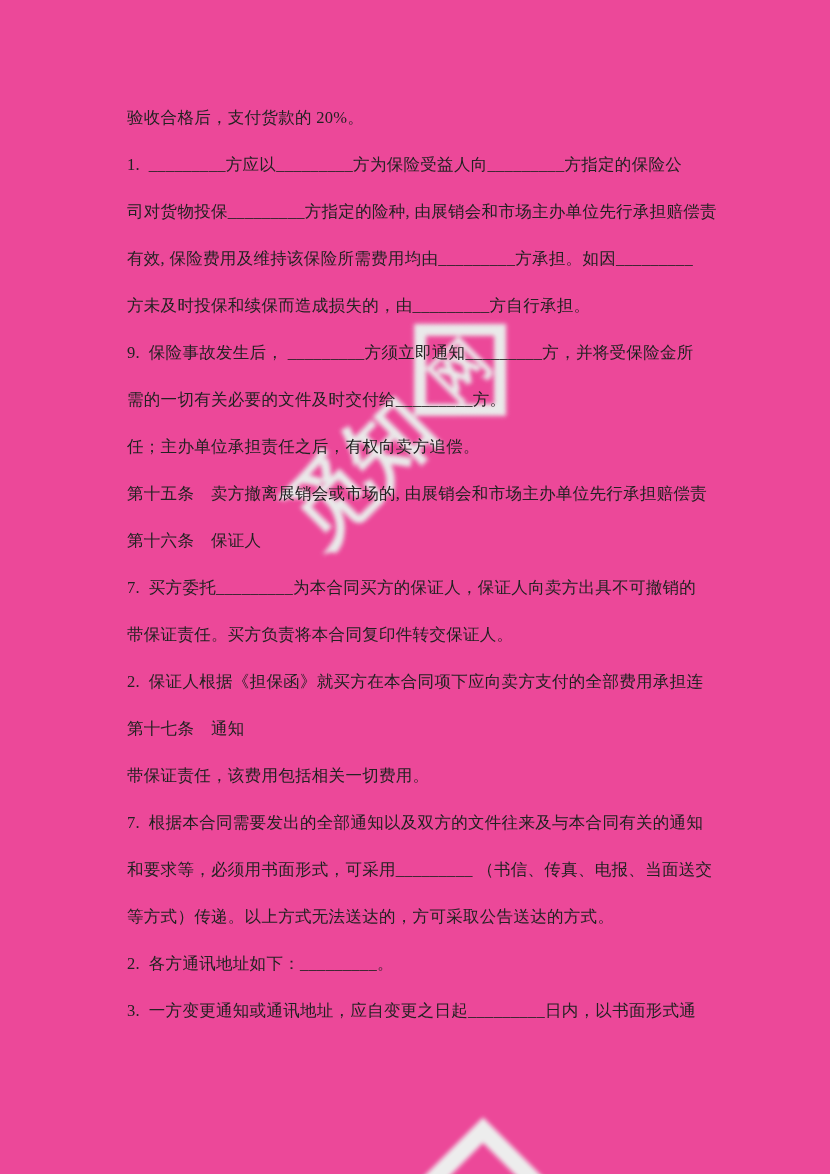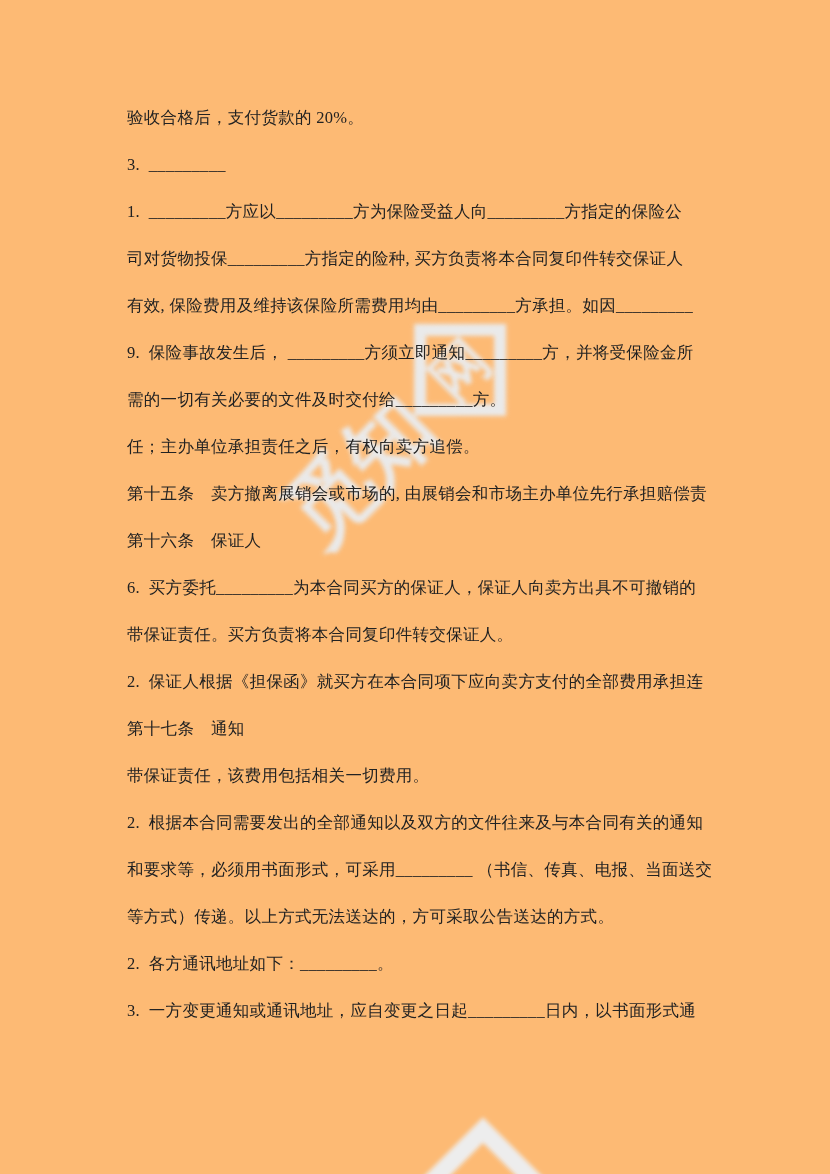--- a/index.html
+++ b/index.html
@@ -5,21 +5,21 @@
   * { margin: 0; padding: 0; box-sizing: border-box; }
   html, body { width: 830px; height: 1174px; }
   body {
     font-family: "Liberation Serif", "DejaVu Serif", serif;
     background: #ffffff;
   }
   .page {
     position: relative;
     width: 830px;
     height: 1174px;
-    background: #fdba74;
+    background: #ec4899;
     overflow: hidden;
   }
 
   
   .watermark-main {
     position: absolute;
     left: 259px;
     top: 378px;
     width: 282px;
     height: 104px;
@@ -102,34 +102,34 @@
       <span class="wm-badge-glyph">网</span>
     </span>
   </div>
 
   <div class="watermark-bottom">
     
   </div>
 
   <div class="doc-lines">
       <div class="doc-line">验收合格后，支付货款的 20%。</div>
-      <div class="doc-line">3.  _________</div>
       <div class="doc-line">1.  _________方应以_________方为保险受益人向_________方指定的保险公</div>
-      <div class="doc-line">司对货物投保_________方指定的险种, 买方负责将本合同复印件转交保证人</div>
+      <div class="doc-line">司对货物投保_________方指定的险种, 由展销会和市场主办单位先行承担赔偿责</div>
       <div class="doc-line">有效, 保险费用及维持该保险所需费用均由_________方承担。如因_________</div>
+      <div class="doc-line">方未及时投保和续保而造成损失的，由_________方自行承担。</div>
       <div class="doc-line">9.  保险事故发生后， _________方须立即通知_________方，并将受保险金所</div>
       <div class="doc-line">需的一切有关必要的文件及时交付给_________方。</div>
       <div class="doc-line">任；主办单位承担责任之后，有权向卖方追偿。</div>
       <div class="doc-line">第十五条　卖方撤离展销会或市场的, 由展销会和市场主办单位先行承担赔偿责</div>
       <div class="doc-line">第十六条　保证人</div>
-      <div class="doc-line">6.  买方委托_________为本合同买方的保证人，保证人向卖方出具不可撤销的</div>
+      <div class="doc-line">7.  买方委托_________为本合同买方的保证人，保证人向卖方出具不可撤销的</div>
       <div class="doc-line">带保证责任。买方负责将本合同复印件转交保证人。</div>
       <div class="doc-line">2.  保证人根据《担保函》就买方在本合同项下应向卖方支付的全部费用承担连</div>
       <div class="doc-line">第十七条　通知</div>
       <div class="doc-line">带保证责任，该费用包括相关一切费用。</div>
-      <div class="doc-line">2.  根据本合同需要发出的全部通知以及双方的文件往来及与本合同有关的通知</div>
+      <div class="doc-line">7.  根据本合同需要发出的全部通知以及双方的文件往来及与本合同有关的通知</div>
       <div class="doc-line">和要求等，必须用书面形式，可采用_________ （书信、传真、电报、当面送交</div>
       <div class="doc-line">等方式）传递。以上方式无法送达的，方可采取公告送达的方式。</div>
       <div class="doc-line">2.  各方通讯地址如下：_________。</div>
       <div class="doc-line">3.  一方变更通知或通讯地址，应自变更之日起_________日内，以书面形式通</div>
     </div>
 
 </div>
 
 </body></html>

